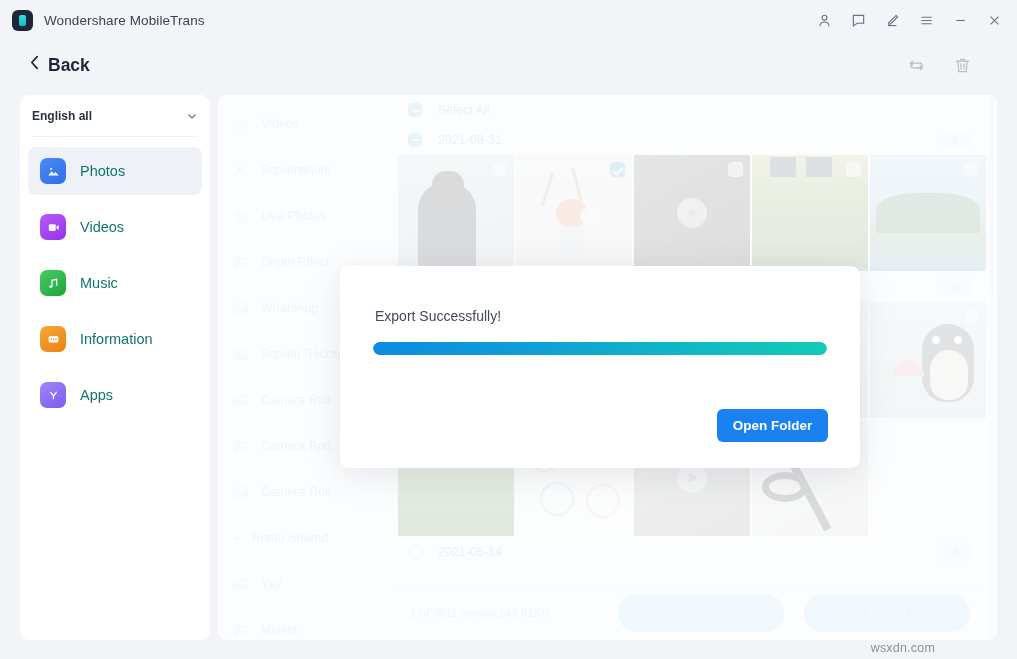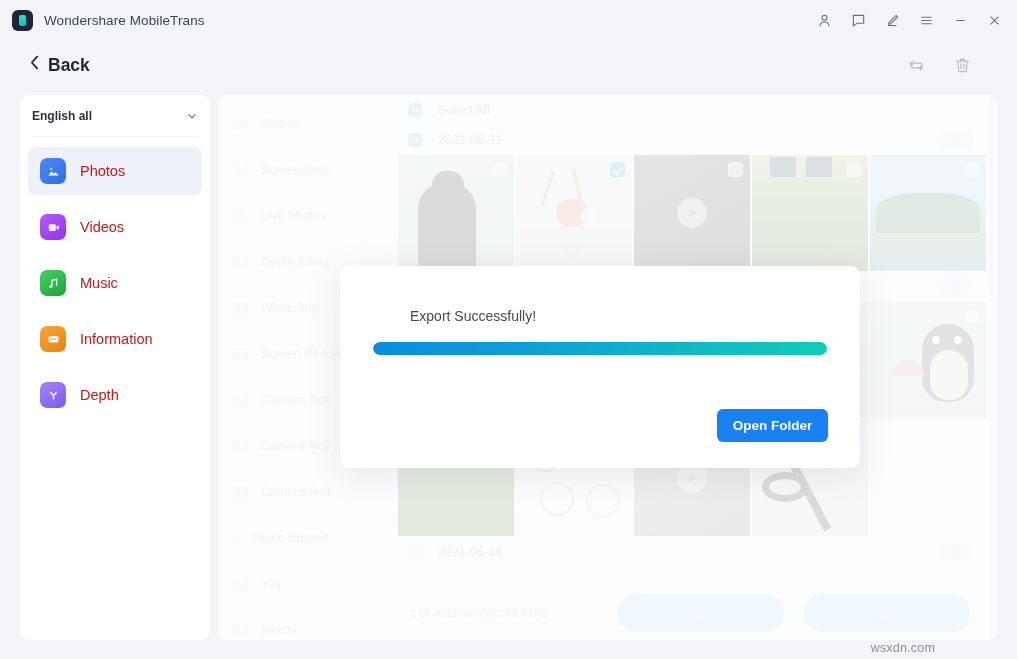--- a/index.html
+++ b/index.html
@@ -91,21 +91,21 @@
     border-radius: 8px;
     padding-left: 12px;
     margin-bottom: 8px;
   }
   .nav-item.active { background: #eef1f7; }
   .nav-ico {
     width: 26px; height: 26px; border-radius: 7px;
     display: flex; align-items: center; justify-content: center;
     flex: none;
   }
-  .nav-label { margin-left: 14px; font-size: 14.5px; color: #b91c1c; }
+  .nav-label { margin-left: 14px; font-size: 14.5px; color: #0f766e; }
 
   
   .content {
     position: absolute; left: 218px; top: 95px;
     width: 779px; height: 545px;
     background: #ffffff;
     border-radius: 9px;
     overflow: hidden;
   }
   .content-inner { position: absolute; inset: 0; display: flex; }
@@ -235,21 +235,21 @@
   
   .modal {
     position: absolute; left: 340px; top: 266px;
     width: 520px; height: 202px;
     background: #ffffff;
     border-radius: 9px;
     box-shadow: 0 7px 34px rgba(60,75,100,.13);
   }
   .modal-title {
     position: absolute; left: 35px; top: 42px;
-    font-size: 14px; color: #42495a; margin-left: 35px;
+    font-size: 14px; color: #42495a;
   }
   .progress-track {
     position: absolute; left: 33px; top: 76px;
     width: 454px; height: 13px; border-radius: 7px;
     background: #eef0f3; overflow: hidden;
   }
   .progress-fill {
     width: 100%; height: 100%; border-radius: 7px;
     background: linear-gradient(90deg, #0c8ce0 0%, #0f9fd6 35%, #10bcc2 75%, #12cbb6 100%);
   }
@@ -404,21 +404,21 @@
         </span>
         <span class="nav-label">Information</span>
       </div>
 
       <div class="nav-item">
         <span class="nav-ico" style="background:linear-gradient(145deg,#a285f7,#7a5cf0)">
           <svg width="15" height="15" viewBox="0 0 16 16" fill="none" stroke="#fff" stroke-width="1.4" stroke-linecap="round">
             <path d="M5 4.6 8 8.4 11 4.6M8 8.4v3.1"></path>
           </svg>
         </span>
-        <span class="nav-label">Depth</span>
+        <span class="nav-label">Apps</span>
       </div>
 
     </div>
   </div>
 
   <div class="content">
     <div class="content-inner">
 
       <div class="catcol">
         <div class="cat-item">

